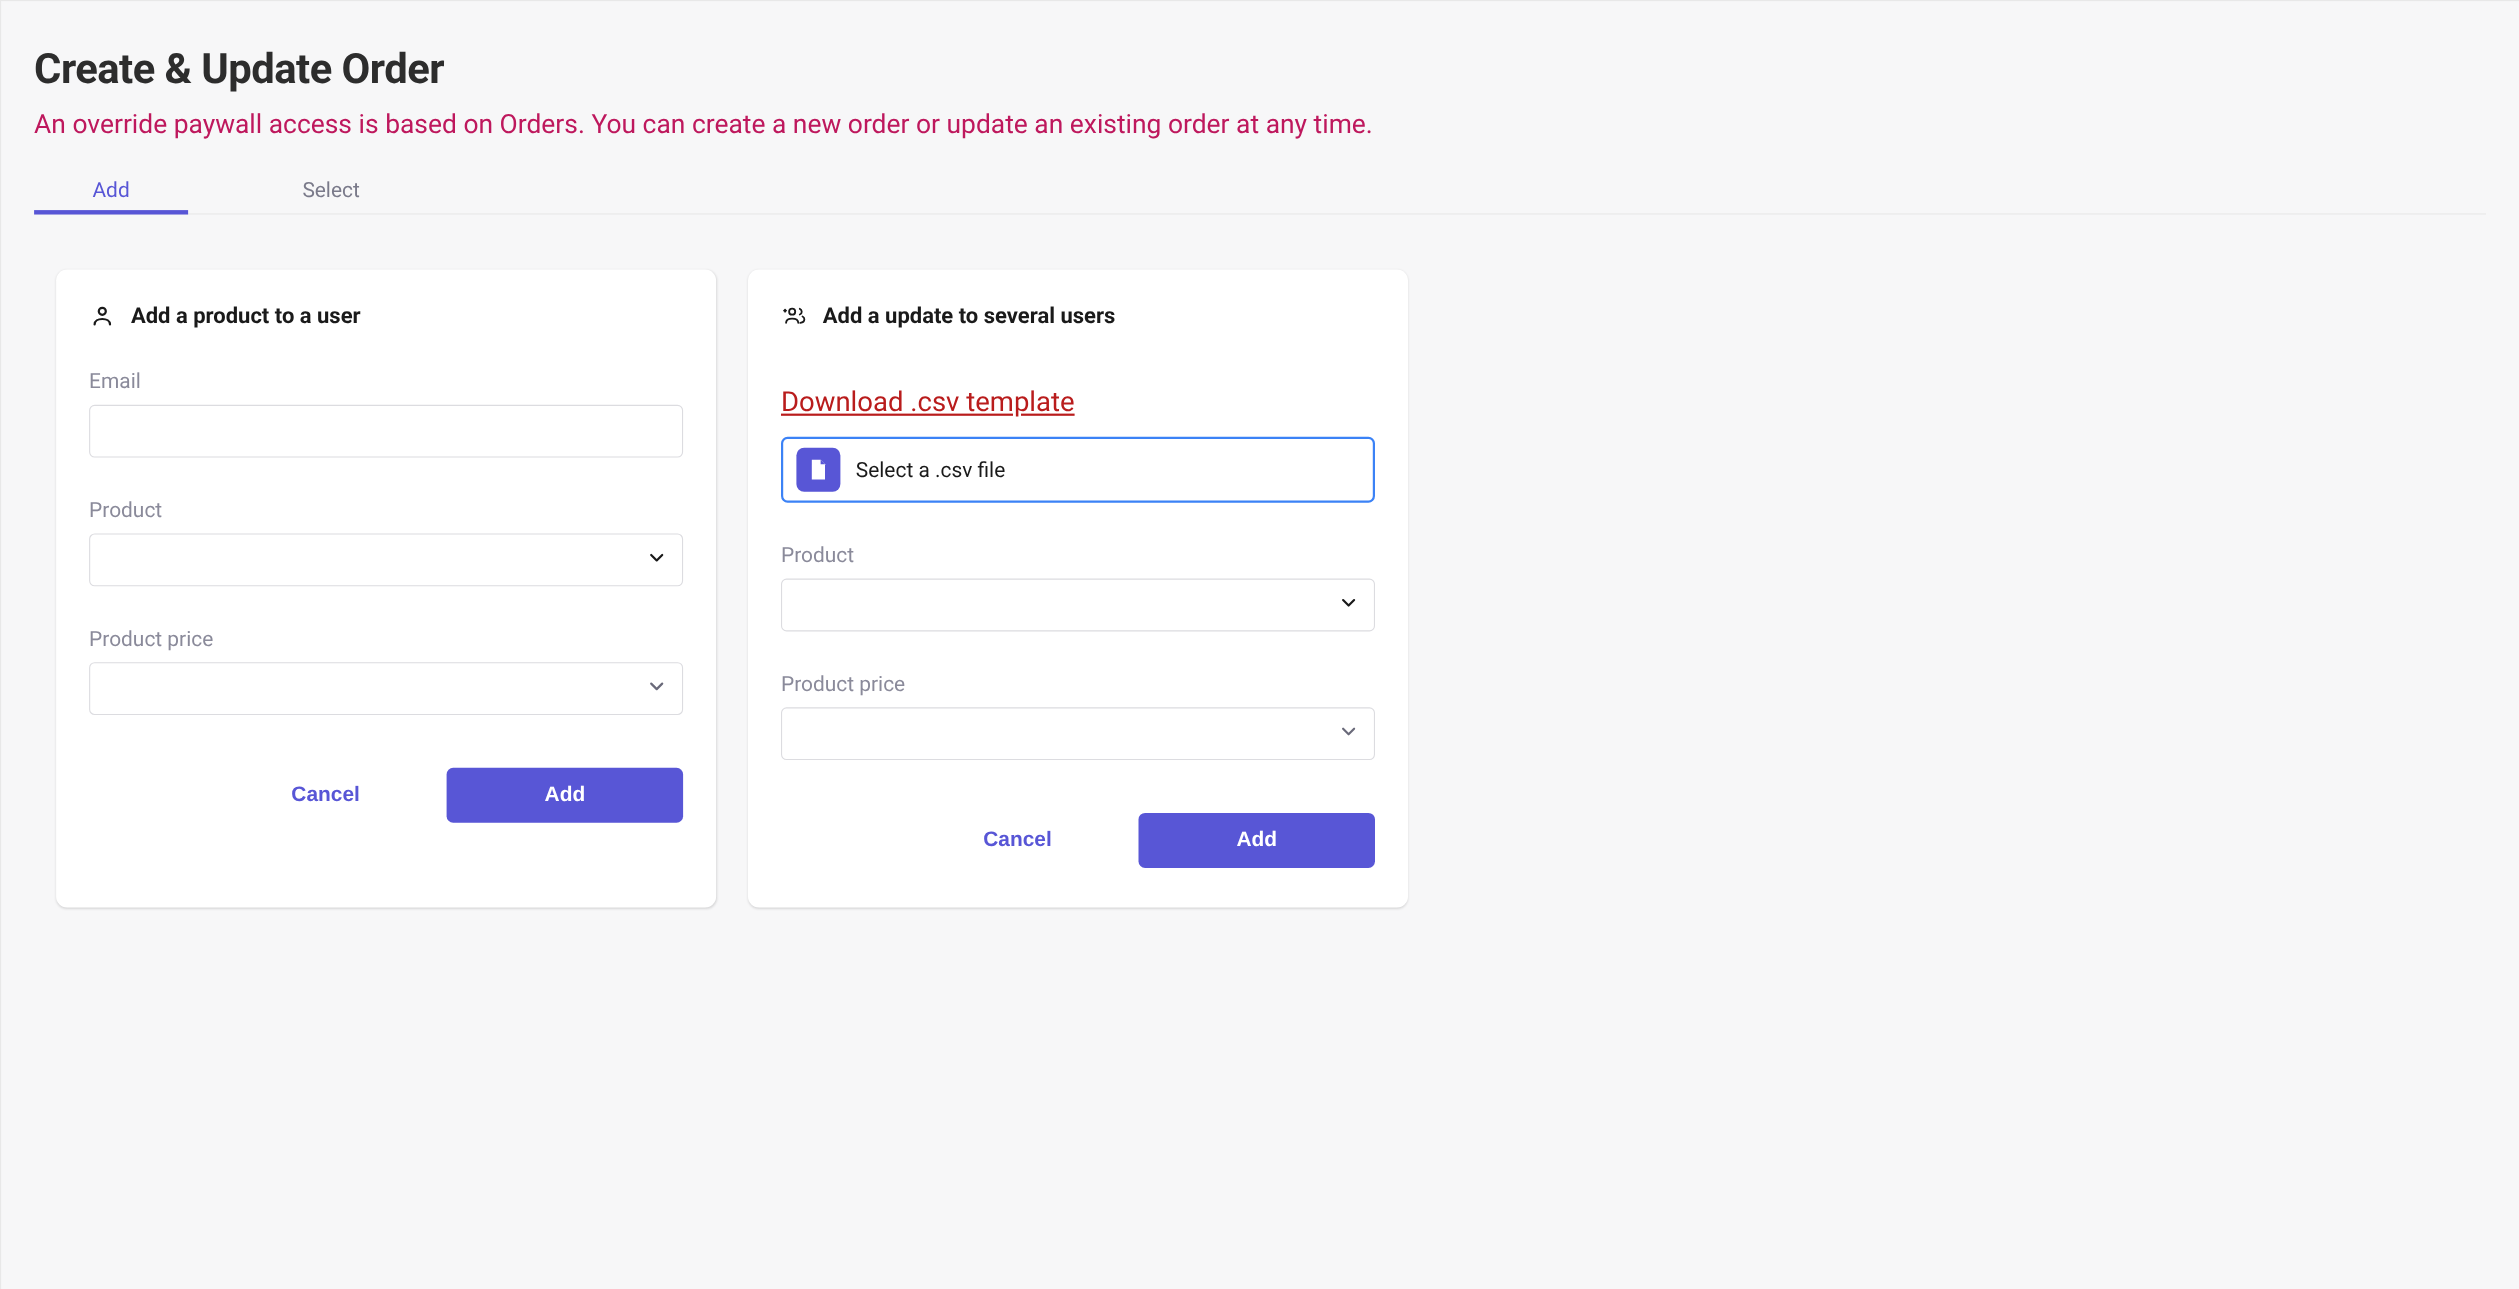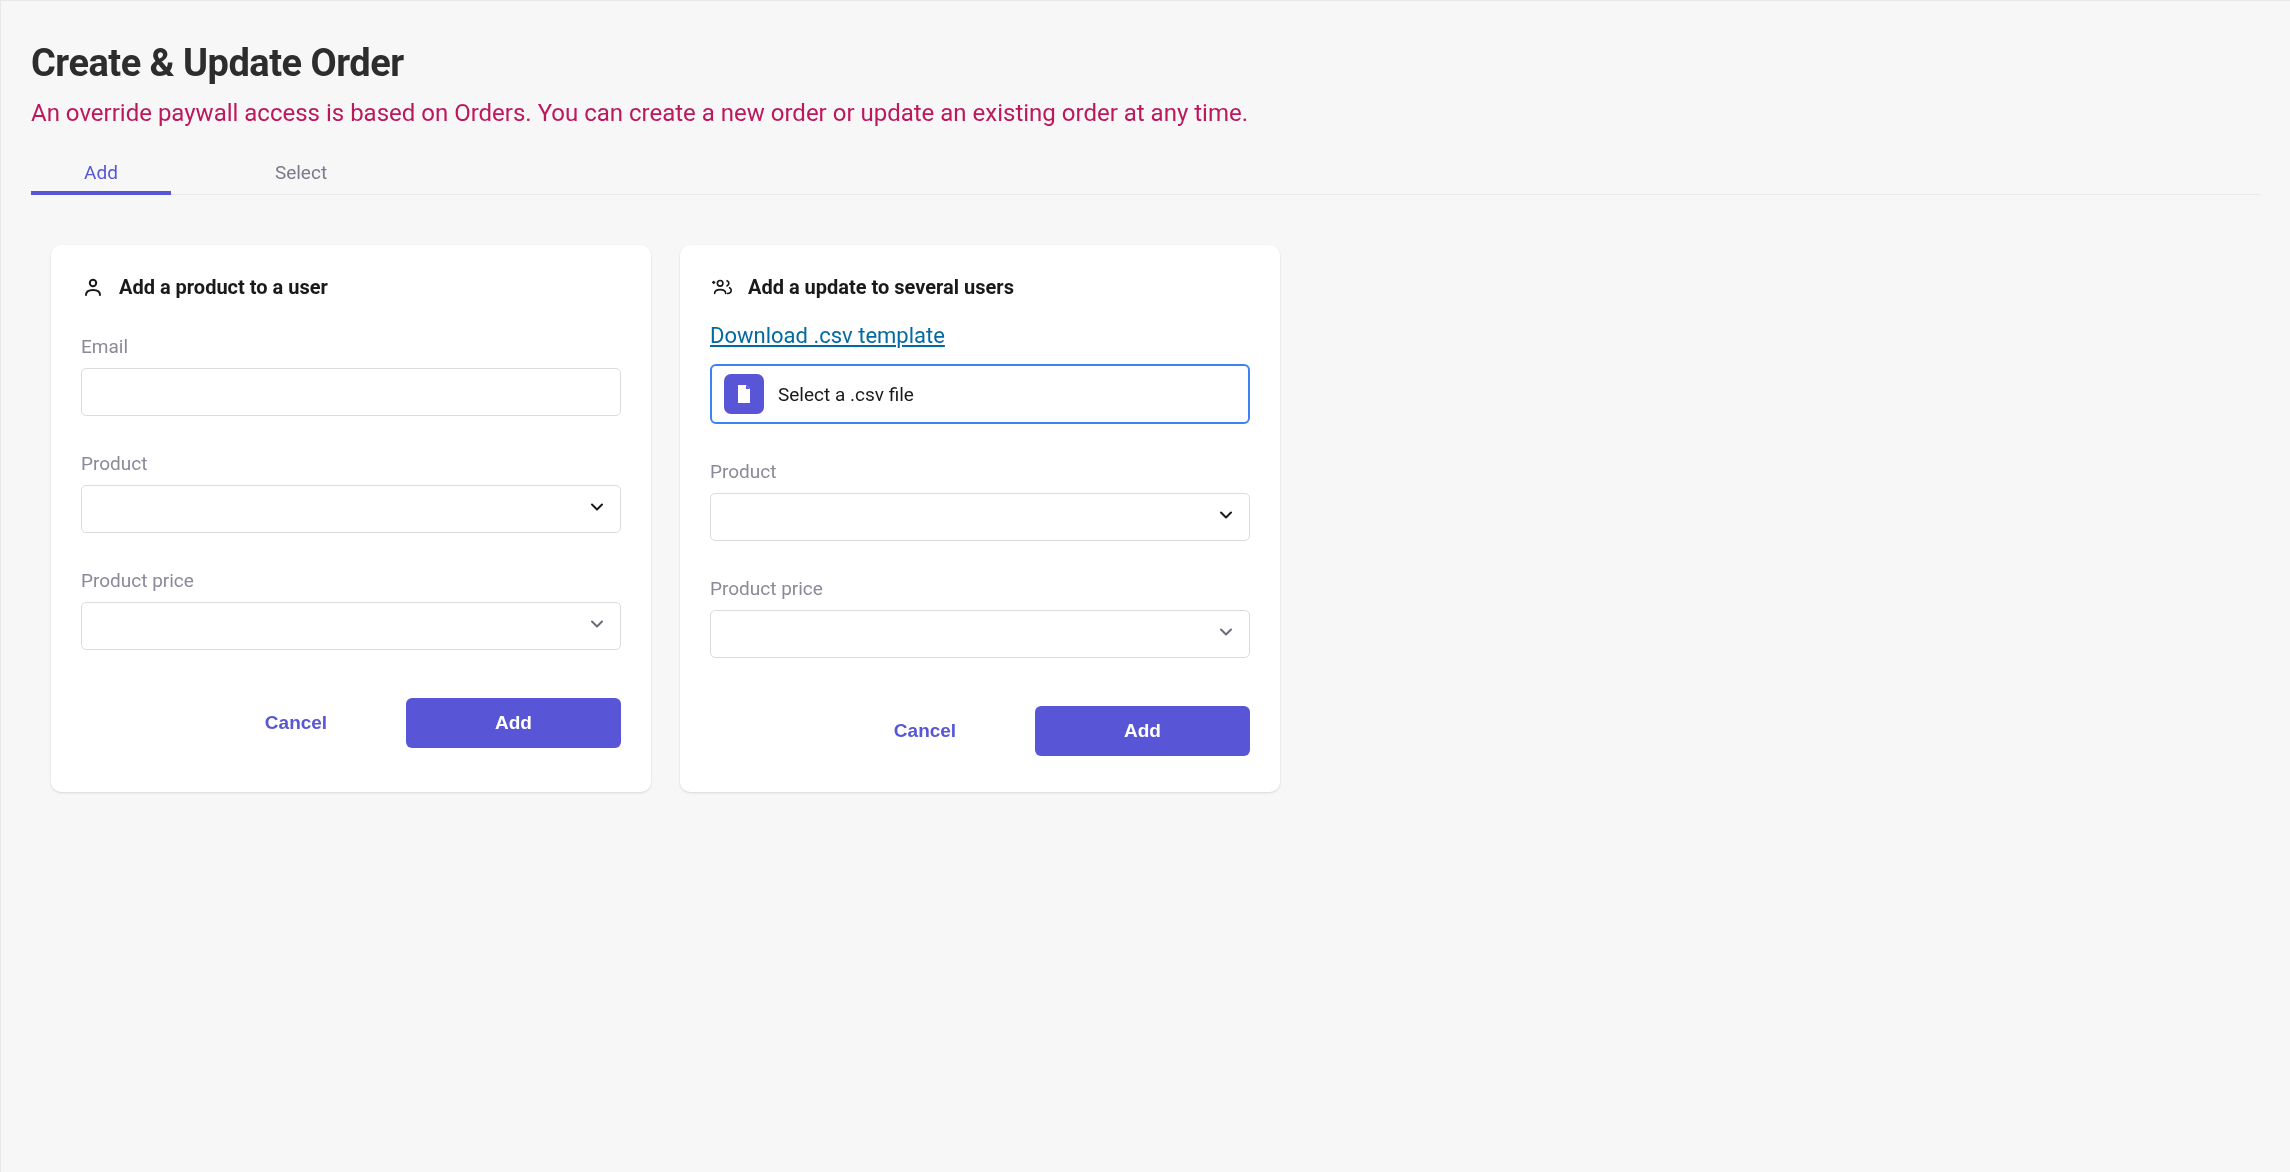--- a/index.html
+++ b/index.html
@@ -84,25 +84,26 @@
       display: flex;
       align-items: center;
       justify-content: center;
     }
     .card-header-title {
       font-size: 20px;
       font-weight: 700;
       color: #1a1a1a;
     }
     .download-link {
-      color: #0369a1;
+      color: #b91c1c;
       text-decoration: underline;
-      font-size: 22px;
+      font-size: 25px;
       display: inline-block;
       margin-bottom: 16px;
+      margin-top: 29px;
     }
     .file-picker {
       display: flex;
       align-items: center;
       gap: 14px;
       border: 2px solid #3b82f6;
       border-radius: 6px;
       padding: 8px 12px;
       margin-bottom: 24px;
       cursor: pointer;

